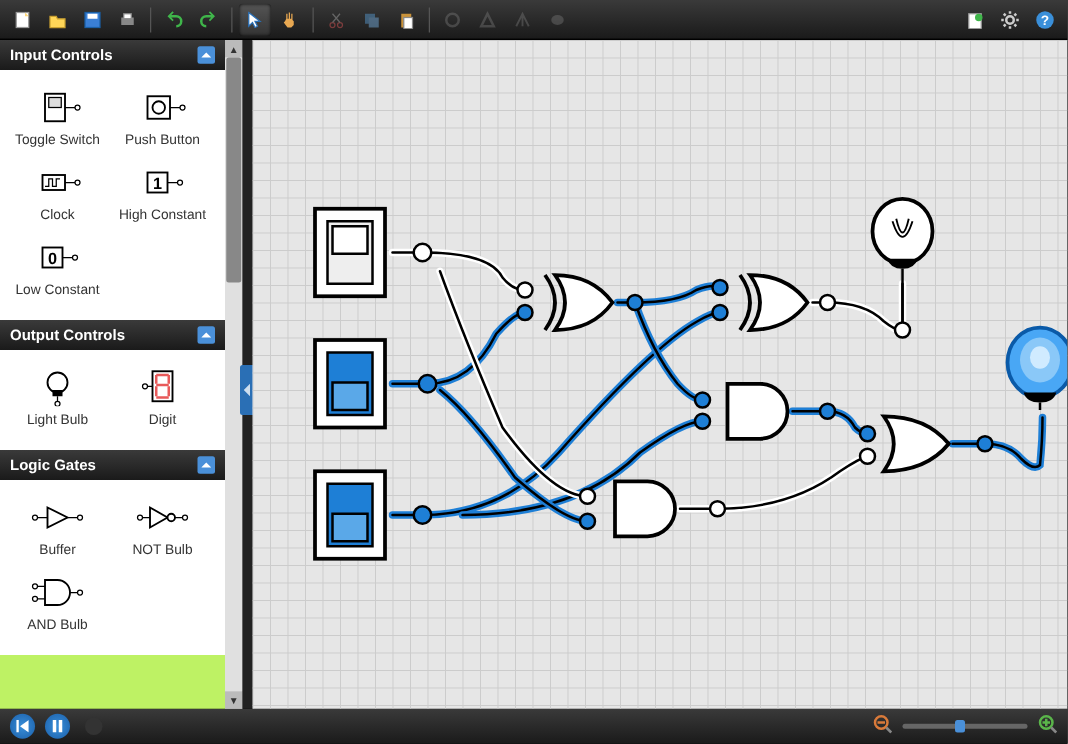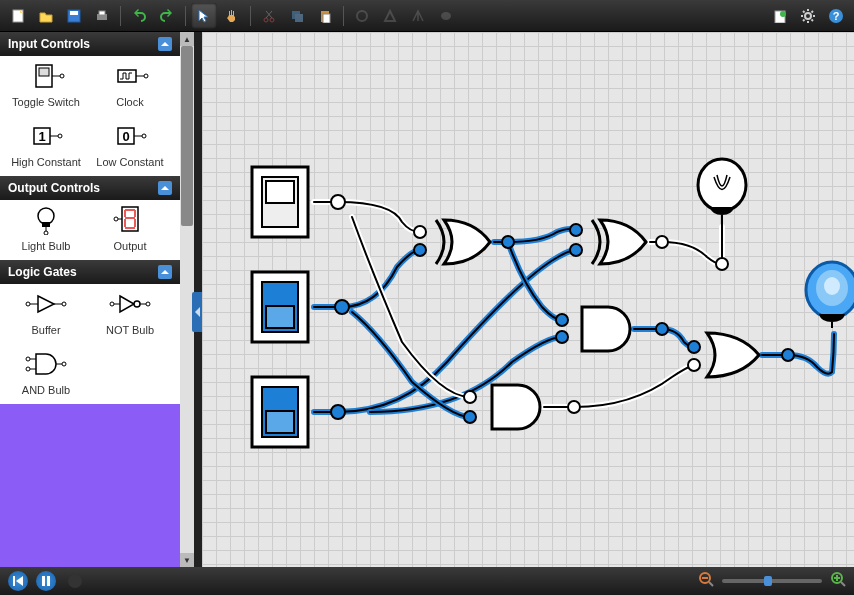--- a/index.html
+++ b/index.html
@@ -9,24 +9,24 @@
   .toolbar { height: 32px; background: linear-gradient(#3a3a3a, #1a1a1a); display: flex; align-items: center; padding: 0 4px; border-bottom: 1px solid #000; }
   .tool-btn { width: 26px; height: 26px; display: flex; align-items: center; justify-content: center; cursor: pointer; border-radius: 3px; margin: 0 1px; }
   .tool-btn.active { background: linear-gradient(#555,#333); box-shadow: inset 0 0 3px #000; }
   .tool-sep { width: 1px; height: 20px; background: #555; margin: 0 4px; }
   .tool-spacer { flex: 1; }
   
   
   .main { display: flex; height: 535px; }
   
   
-  .sidebar { width: 180px; background: #8b5cf6; display: flex; flex-direction: column; overflow: hidden; }
+  .sidebar { width: 180px; background: #bef264; display: flex; flex-direction: column; overflow: hidden; }
   .panel-header { background: linear-gradient(#3a3a3a,#1a1a1a); color: #fff; font-size: 12px; font-weight: bold; padding: 5px 8px; display: flex; align-items: center; justify-content: space-between; }
   .collapse-icon { width: 14px; height: 14px; background: #4a90d9; border-radius: 2px; display: flex; align-items: center; justify-content: center; }
-  .panel-body { background: #fff; padding: 0 4px; display: flex; flex-wrap: wrap; }
+  .panel-body { background: #fff; padding: 10px 4px; display: flex; flex-wrap: wrap; }
   .comp-item { width: 84px; text-align: center; padding: 4px 0 8px 0; cursor: pointer; }
   .comp-item .icon-box { height: 32px; display: flex; align-items: center; justify-content: center; margin-bottom: 4px; }
   .comp-item .label { font-size: 11px; color: #333; }
   .scrollbar { width: 14px; background: #d0d0d0; display: flex; flex-direction: column; }
   .scroll-track { flex: 1; background: #e0e0e0; position: relative; }
   .scroll-thumb { position: absolute; left: 1px; right: 1px; top: 0; height: 180px; background: #888; border-radius: 2px; }
   .scroll-btn { height: 14px; background: #bbb; display: flex; align-items: center; justify-content: center; font-size: 8px; color: #333; }
   
   
   .splitter { width: 8px; background: #222; position: relative; cursor: col-resize; }
@@ -184,20 +184,31 @@
       <div class="comp-item">
         <div class="icon-box">
               <svg width="40" height="26">
                 <rect x="10" y="2" width="16" height="22" fill="#fff" stroke="#000" stroke-width="1.5"></rect>
                 <rect x="13" y="5" width="10" height="8" fill="#ddd" stroke="#000"></rect>
                 <line x1="26" y1="13" x2="36" y2="13" stroke="#000"></line>
                 <circle cx="36" cy="13" r="2" fill="#fff" stroke="#000"></circle>
               </svg>
             </div>
         <div class="label">Toggle Switch</div>
+      </div>
+      <div class="comp-item">
+        <div class="icon-box">
+              <svg width="40" height="26">
+                <rect x="8" y="4" width="18" height="18" fill="#fff" stroke="#000" stroke-width="1.5"></rect>
+                <circle cx="17" cy="13" r="5" fill="#fff" stroke="#000" stroke-width="1.5"></circle>
+                <line x1="26" y1="13" x2="36" y2="13" stroke="#000"></line>
+                <circle cx="36" cy="13" r="2" fill="#fff" stroke="#000"></circle>
+              </svg>
+            </div>
+        <div class="label">Push Button</div>
       </div>
       <div class="comp-item">
         <div class="icon-box">
               <svg width="40" height="26">
                 <rect x="8" y="7" width="18" height="12" fill="#fff" stroke="#000" stroke-width="1.5"></rect>
                 <path d="M10 16h3v-6h3v6h3v-6h3" fill="none" stroke="#000"></path>
                 <line x1="26" y1="13" x2="36" y2="13" stroke="#000"></line>
                 <circle cx="36" cy="13" r="2" fill="#fff" stroke="#000"></circle>
               </svg>
             </div>
@@ -257,21 +268,21 @@
                   <rect x="15" y="22" width="10" height="2"></rect>
                   <rect x="14" y="5" width="2" height="7"></rect>
                   <rect x="24" y="5" width="2" height="7"></rect>
                   <rect x="14" y="14" width="2" height="8"></rect>
                   <rect x="24" y="14" width="2" height="8"></rect>
                 </g>
                 <circle cx="6" cy="14" r="2" fill="#fff" stroke="#000"></circle>
                 <line x1="8" y1="14" x2="12" y2="14" stroke="#000"></line>
               </svg>
             </div>
-        <div class="label">Output</div>
+        <div class="label">Digit</div>
       </div>
     </div>
 
     <div class="panel-header">
       <span>Logic Gates</span>
       <span class="collapse-icon">
             <svg width="8" height="8">
               <path d="M0 6l4-4 4 4z" fill="#fff"></path>
             </svg>
           </span>

